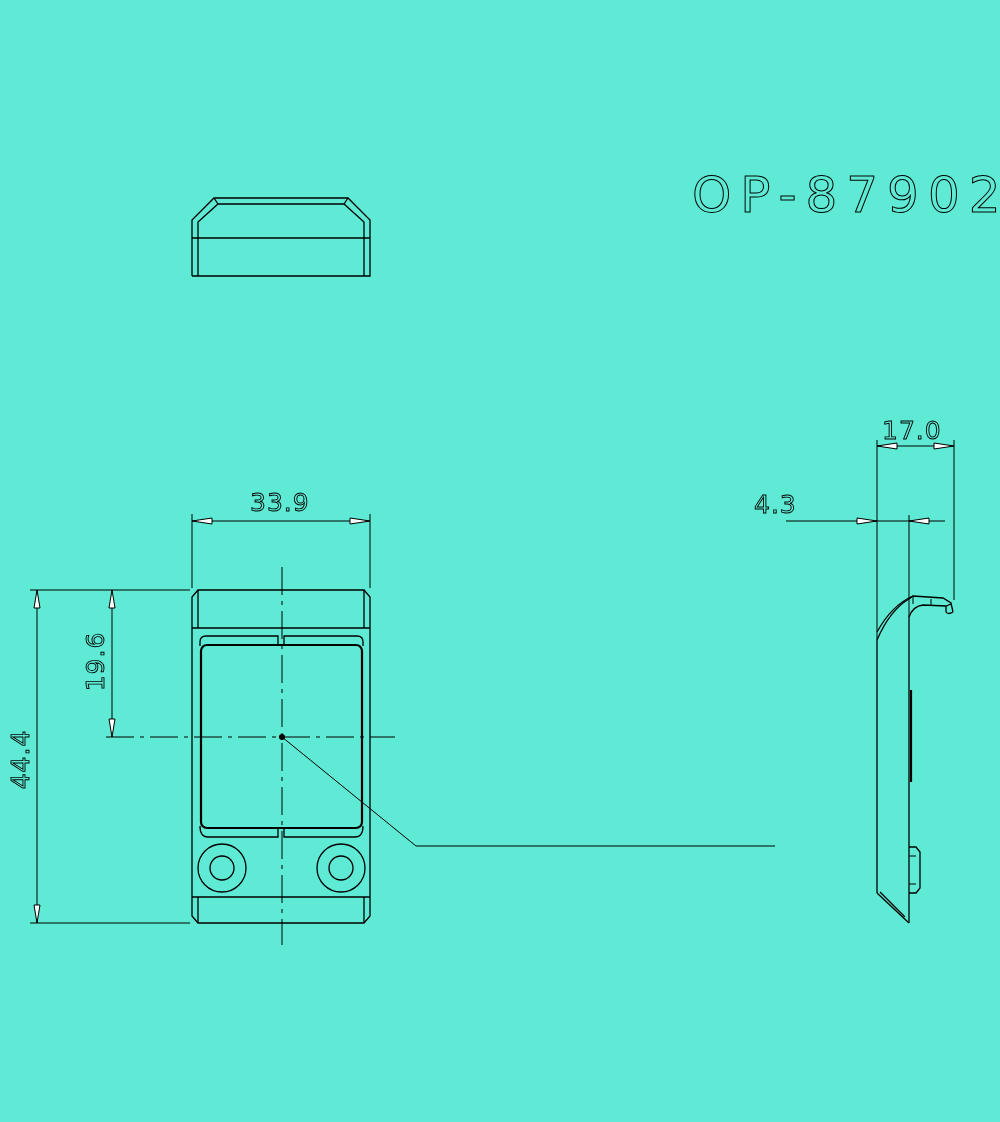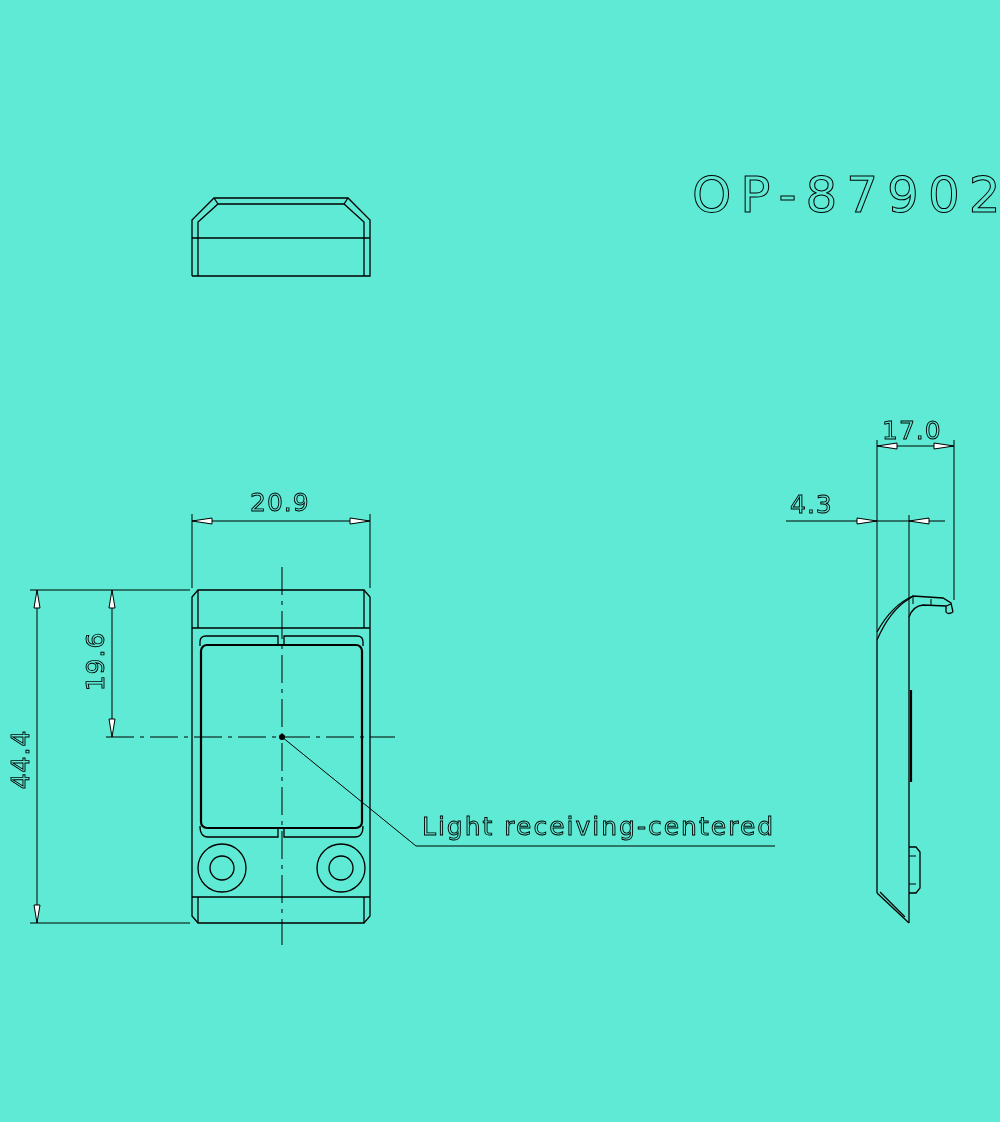--- a/index.html
+++ b/index.html
@@ -107,19 +107,18 @@
       <polygon class="arr" points="877,446 897,443 897,449"></polygon>
       <polygon class="arr" points="954,446 934,443 934,449"></polygon>
 
       <line class="thin" x1="909" y1="515" x2="909" y2="617"></line>
       <line class="thin" x1="786" y1="521" x2="945" y2="521"></line>
       <polygon class="arr" points="877,521 857,518 857,524"></polygon>
       <polygon class="arr" points="909,521 929,518 929,524"></polygon>
     </g>
   </svg>
 
-  <div class="lbl dim" style="left:250px;top:488px;">20.9</div>
+  <div class="lbl dim" style="left:250px;top:488px;">33.9</div>
   <div class="lbl dim" style="left:-20px;top:745px;transform:rotate(-90deg);transform-origin:center;width:80px;text-align:center;">44.4</div>
   <div class="lbl dim" style="left:55px;top:647px;transform:rotate(-90deg);transform-origin:center;width:80px;text-align:center;">19.6</div>
   <div class="lbl dim" style="left:882px;top:416px;">17.0</div>
-  <div class="lbl dim" style="left:790px;top:490px;">4.3</div>
-  <div class="lbl" id="callout">Light receiving-centered</div>
+  <div class="lbl dim" style="left:754px;top:490px;">4.3</div>
 </div>
 
 </body></html>

